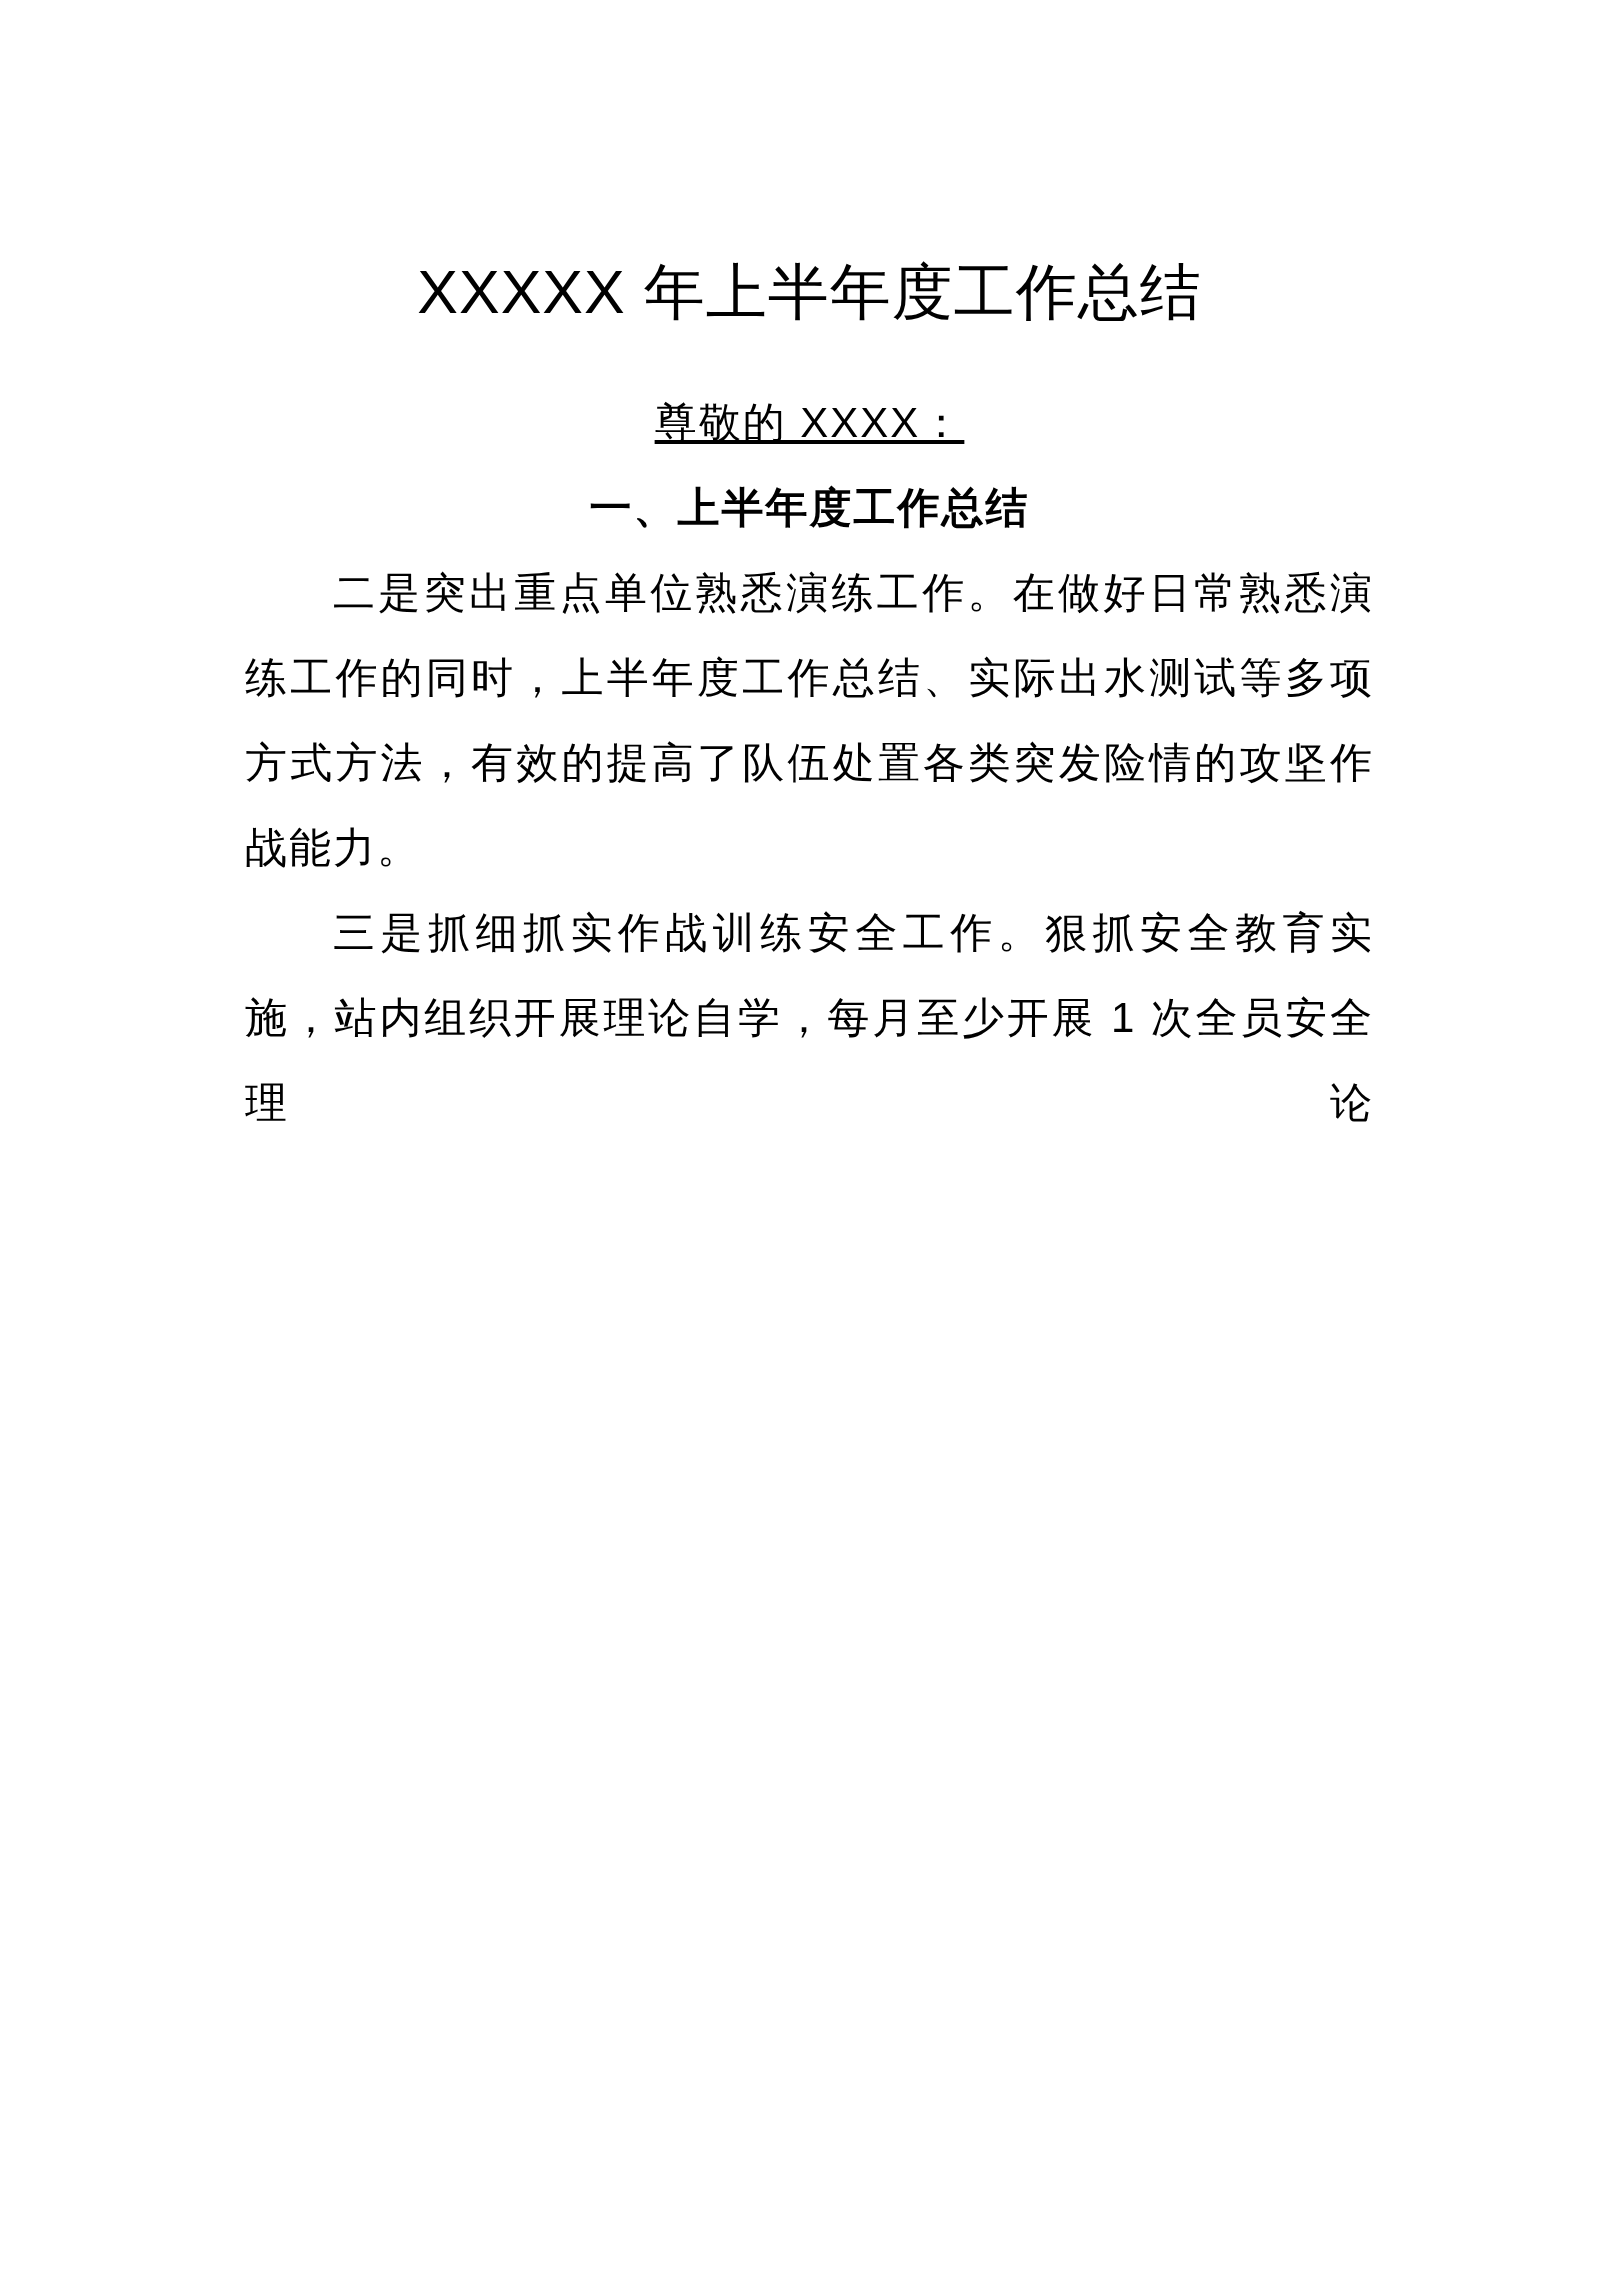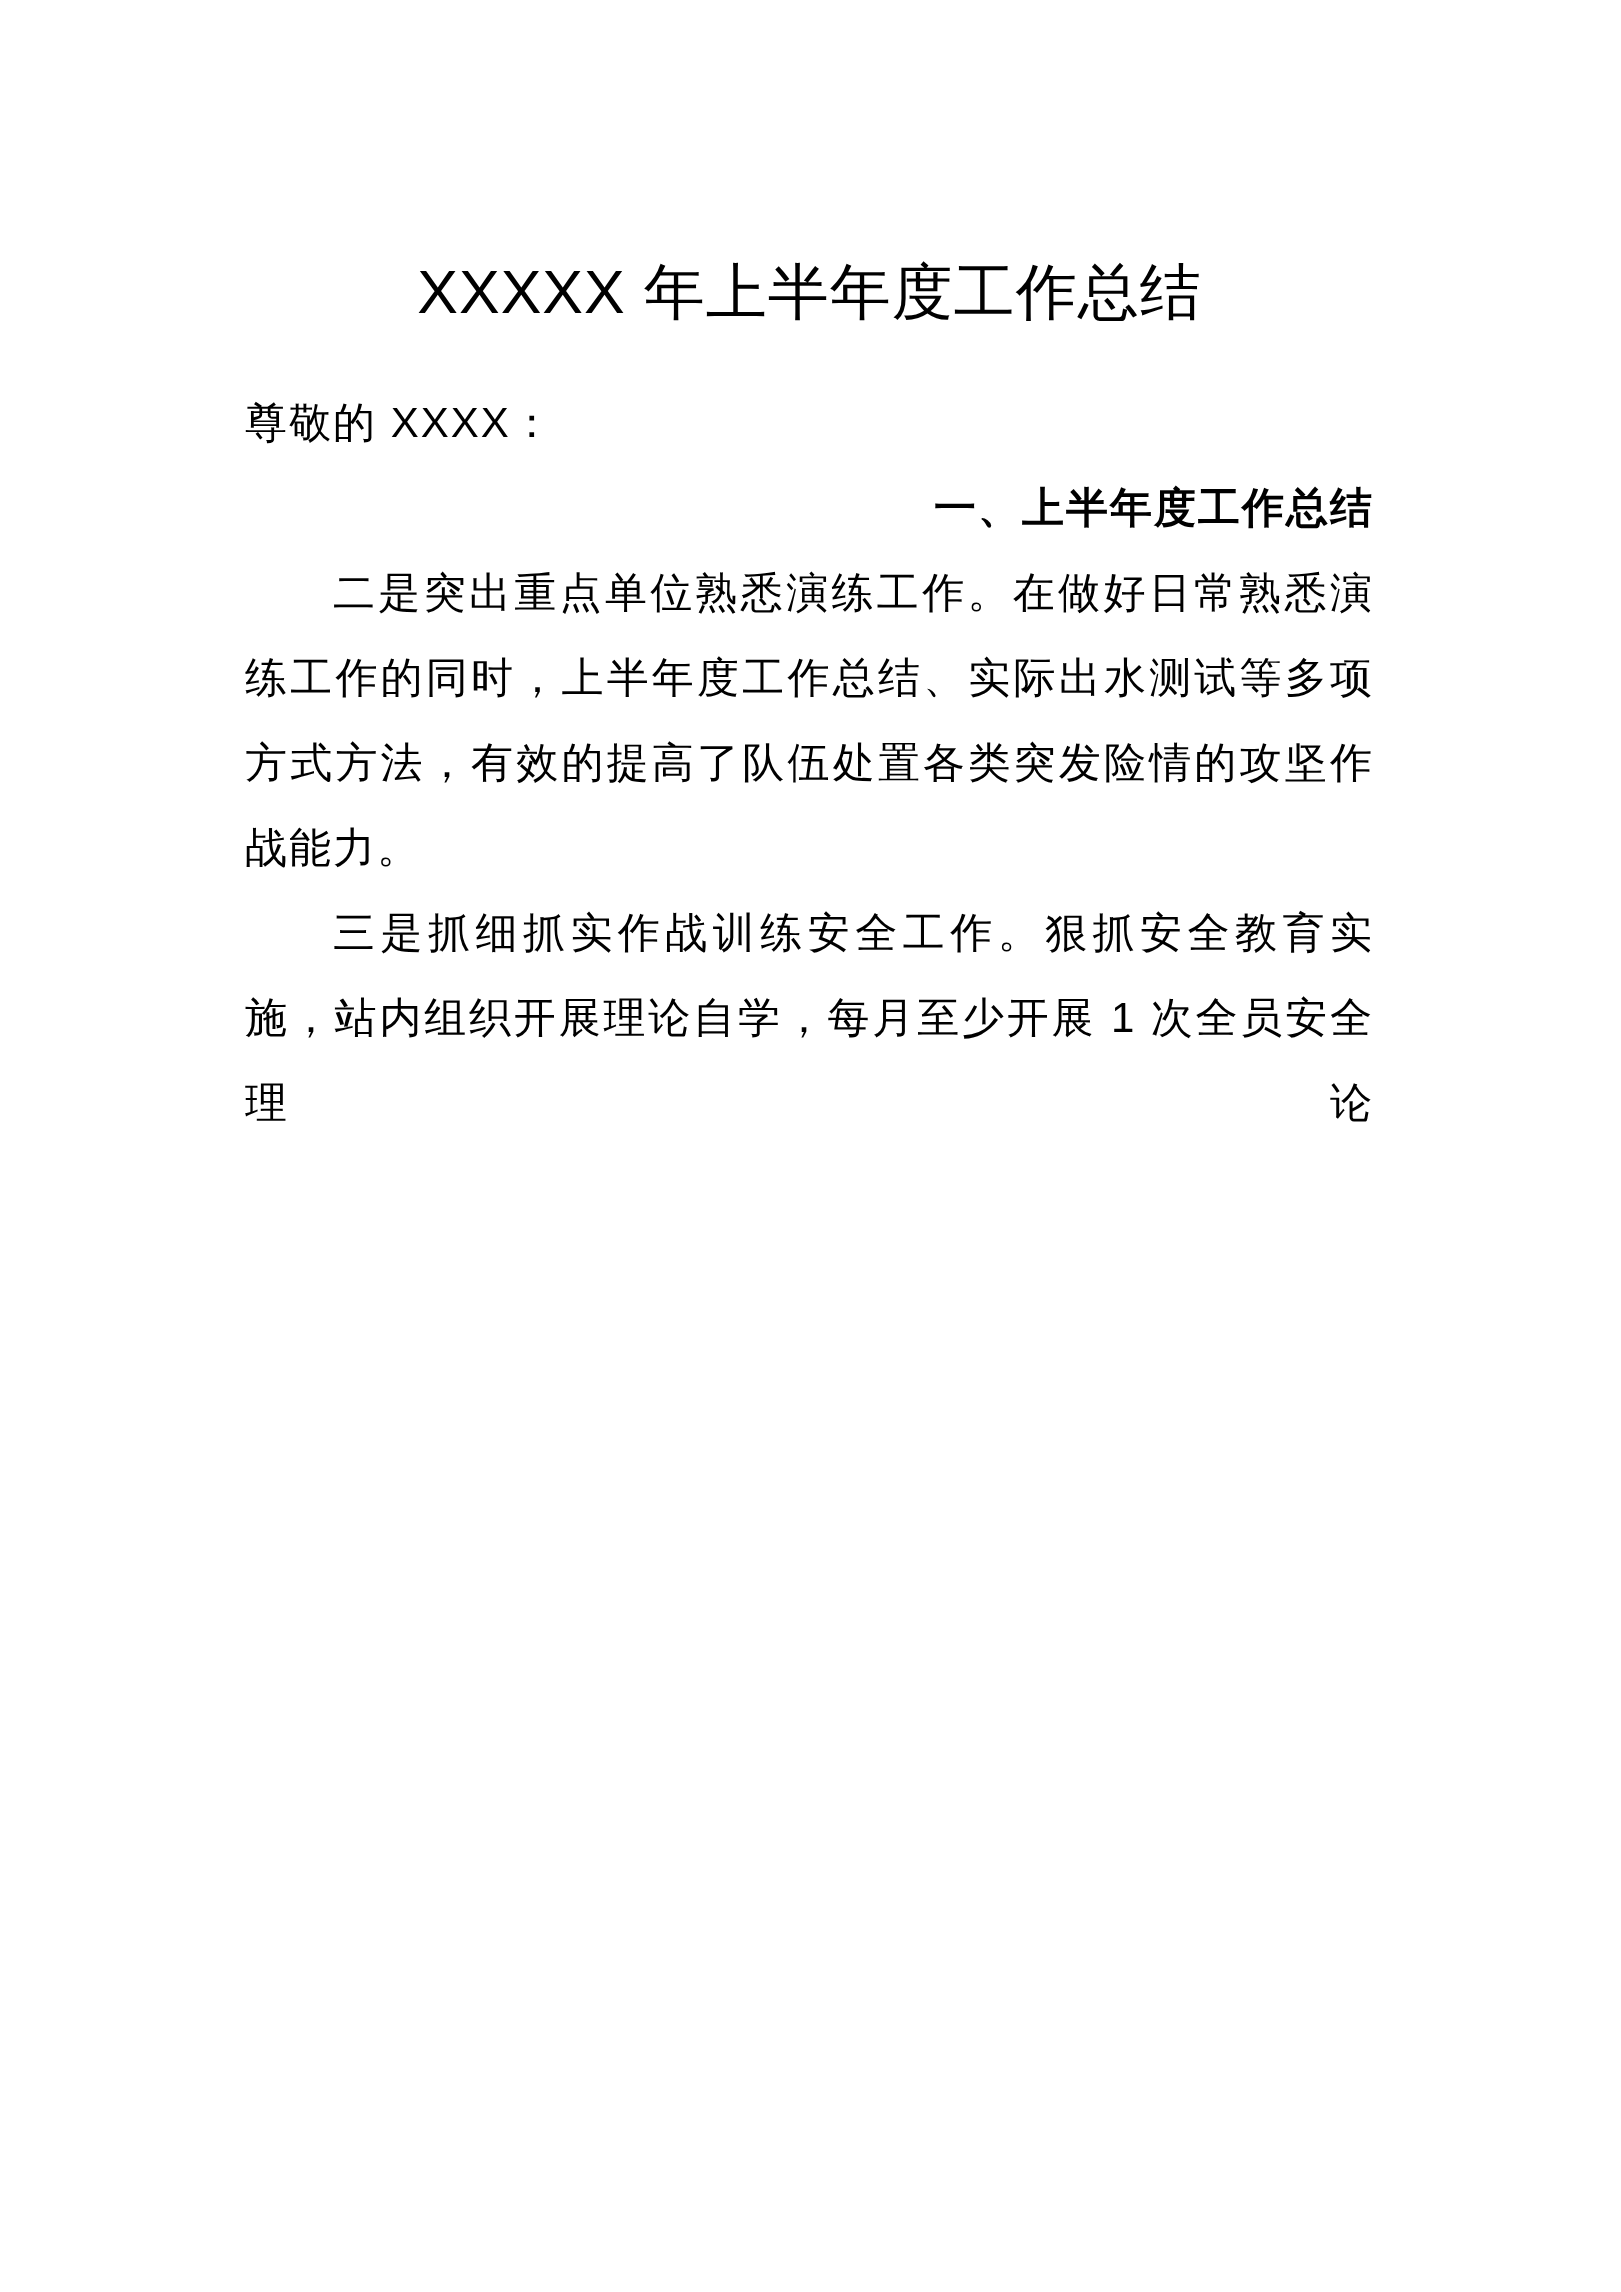--- a/index.html
+++ b/index.html
@@ -31,32 +31,33 @@
     margin-top: 2.9px;
     font-size: 42px;
     line-height: 85px;
     letter-spacing: 2px;
   }
   .doc-body p {
     margin: 0;
     padding: 0;
   }
   .salutation {
-    text-align: left;
+    text-align: center;
+    text-decoration: underline;
   }
   .para {
     text-align: justify;
     text-indent: 88px;
   }
   .para.cut-off {
     text-align-last: justify;
   }
   .section-heading {
     font-weight: 700;
-    text-align: right;
+    text-align: center;
   }
 </style>
 </head>
 <body>
 
 <div class="page">
   <h1 class="doc-title">XXXXX 年上半年度工作总结</h1>
 
   <div class="doc-body">
     <p class="salutation">尊敬的 XXXX：</p>

